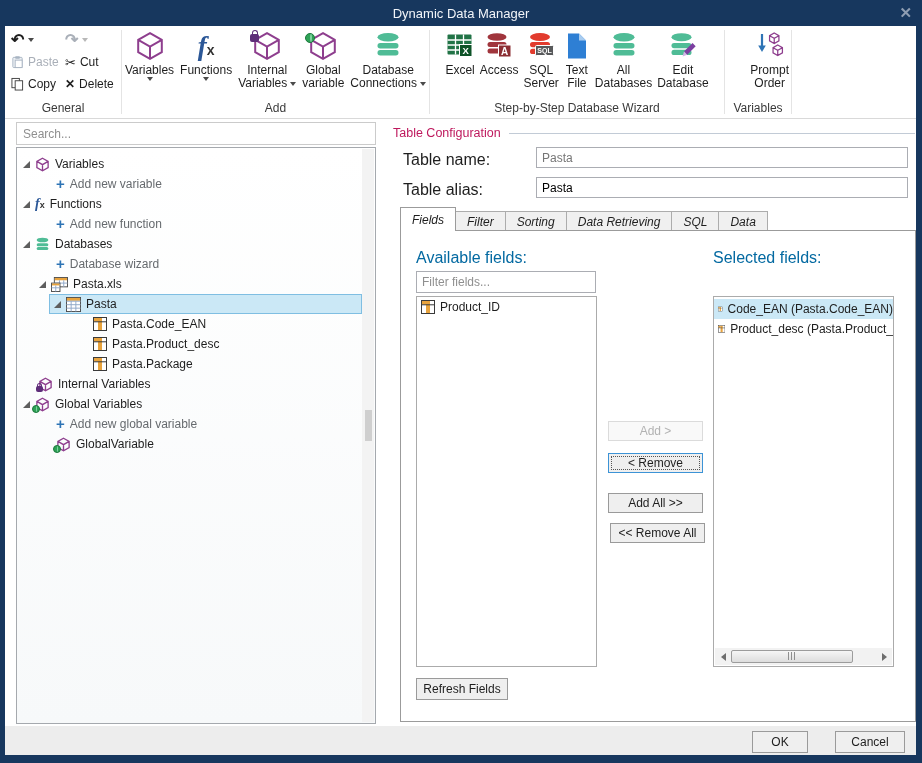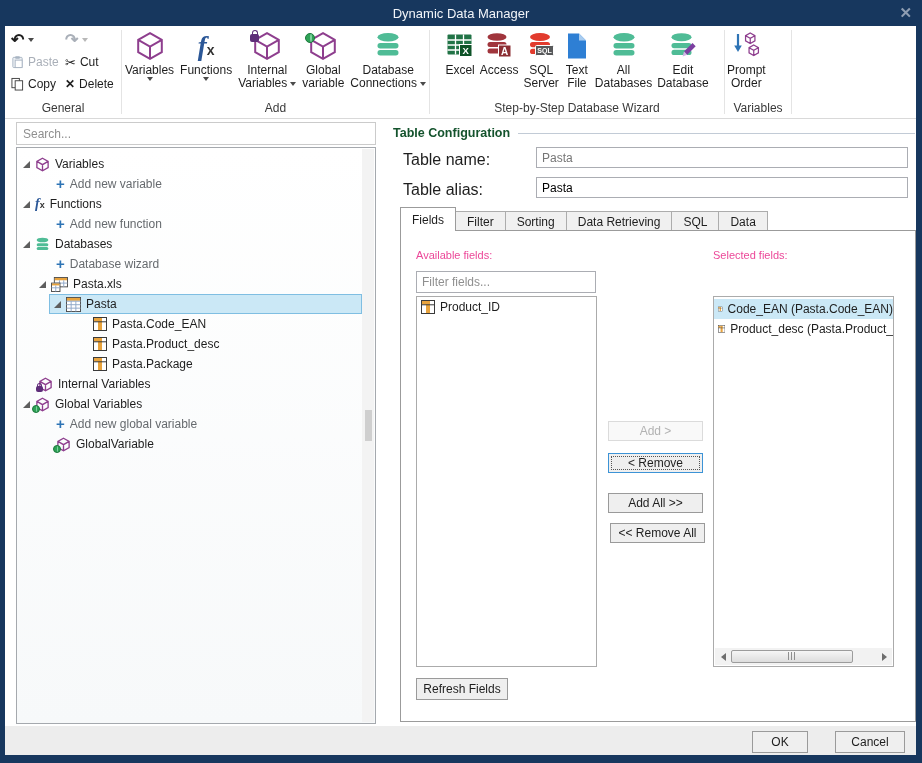--- a/index.html
+++ b/index.html
@@ -49,31 +49,31 @@
   .tree-box{position:absolute;left:3px;top:27px;width:360px;height:577px;border:1px solid #A5A9AE;background:linear-gradient(#FFFFFF,#F7F9FA);overflow:hidden;}
   .trow{position:relative;height:20px;display:flex;align-items:center;gap:5px;font-size:12px;color:#1E1E1E;white-space:nowrap;}
   .trow .gray{color:#666A6E;}
   .trow.selected{background:#CBE8F6;box-shadow:inset 0 0 0 1px #7FBEE2;margin-right:13px;}
   .exp{width:0;height:0;border-bottom:7px solid #5E5E5E;border-left:7px solid transparent;flex:0 0 auto;}
   .plus{color:#2E74B5;font-size:15px;font-weight:bold;line-height:12px;}
   .vscroll{position:absolute;right:1px;top:1px;bottom:1px;width:12px;background:#F3F3F3;}
   .vthumb{position:absolute;left:2.5px;top:261px;width:7px;height:31px;background:#CFCFCF;}
   
   .section-head{position:absolute;left:380px;top:6px;right:1px;display:flex;align-items:center;}
-  .section-head .stitle{color:#14532d;font-size:12.5px;white-space:nowrap;font-weight:bold;}
+  .section-head .stitle{color:#be185d;font-size:12.5px;white-space:nowrap;}
   .section-head .sline{flex:1;height:1px;background:#C2CBD6;margin-left:8px;}
   .flabel{position:absolute;font-size:16px;color:#1E1E1E;}
   .finput{position:absolute;height:21px;border:1px solid #ABADB3;font-size:12px;padding:0 5px;outline:none;background:#fff;font-family:"Liberation Sans",sans-serif;}
   .finput.grayval{color:#767676;}
   .tabs{position:absolute;left:387px;top:87px;display:flex;align-items:flex-end;height:24px;}
-  .tab{height:20px;background:#F0F0F0;border:1px solid #ACACAC;border-left:none;padding:2px 11px 0 11px;font-size:12px;color:#1E1E1E;display:flex;align-items:center;cursor:default;}
+  .tab{height:20px;background:#F0F0F0;border:1px solid #ACACAC;border-left:none;padding:2px 11px 0 11px;font-size:12px;color:#1E1E1E;display:flex;align-items:center;cursor:default;font-style:italic;}
   .tab:first-child{border-left:1px solid #ACACAC;}
   .tab.active{height:24px;background:#fff;border:1px solid #9B9B9B;border-bottom:none;position:relative;z-index:2;padding-top:0;}
   .tabpage{position:absolute;left:387px;top:110px;width:516px;height:492px;border:1px solid #9B9B9B;background:#fff;}
-  .plabel{position:absolute;font-size:11px;color:#ec4899;}
+  .plabel{position:absolute;font-size:16px;color:#0369a1;}
   .filter-input{position:absolute;left:15px;top:40px;width:180px;height:22px;border:1px solid #ABADB3;font-size:12px;padding:0 5px;color:#333;outline:none;font-family:"Liberation Sans",sans-serif;}
   .filter-input::placeholder{color:#8F8F8F;}
   .listbox{position:absolute;border:1px solid #ABABAB;background:#fff;overflow:hidden;}
   .lrow{height:20px;display:flex;align-items:center;gap:5px;font-size:12px;color:#1E1E1E;padding-left:4px;white-space:nowrap;overflow:hidden;}
   .lrow.selected{background:#CBE8F6;}
   .mbtn{position:absolute;width:95px;height:20px;background:#EFEFEF;border:1px solid #9A9A9A;font-size:12px;color:#1E1E1E;display:flex;align-items:center;justify-content:center;cursor:default;font-family:"Liberation Sans",sans-serif;}
   .mbtn.disabled{background:#F9F9F9;border-color:#DBDBDB;color:#B2B2B2;}
   .mbtn.focused{border:1px solid #3C93D6;outline:1px dotted #555;outline-offset:-4px;}
   .hscroll{position:absolute;left:1px;right:1px;bottom:1px;height:17px;background:#F2F2F2;display:flex;align-items:center;}
   .harrow{width:16px;height:17px;display:flex;align-items:center;justify-content:center;}
@@ -312,21 +312,21 @@
             <div class="rbtn-label">
                 <span>Database</span>
               </div>
           </div>
         </div>
         <div class="rgroup-label">Step-by-Step Database Wizard</div>
       </div>
       <div class="rsep"></div>
 
       <div class="rgroup" style="width:66px;">
-        <div class="rgroup-body" style="justify-content:flex-start;">
+        <div class="rgroup-body" style="justify-content:flex-end;">
           <div class="rbtn">
             <div class="rbtn-icon">
               <svg width="30" height="30" viewBox="0 0 30 30">
                   <path d="M7 3v14" stroke="#2E74B5" stroke-width="2.2"></path>
                   <path d="M3.2 14.5 7 21l3.8-6.5Z" fill="#2E74B5"></path>
                   <g transform="translate(13,1) scale(0.78)" fill="none" stroke="#8E3E8E" stroke-width="1.6">
                     <path d="M8 1.3 14 4.7v6.6L8 14.7 2 11.3V4.7Z M2 4.7 8 8.2l6-3.5M8 8.2v6.5"></path>
                   </g>
                   <g transform="translate(16.5,13) scale(0.78)" fill="none" stroke="#8E3E8E" stroke-width="1.6">
                     <path d="M8 1.3 14 4.7v6.6L8 14.7 2 11.3V4.7Z M2 4.7 8 8.2l6-3.5M8 8.2v6.5"></path>

